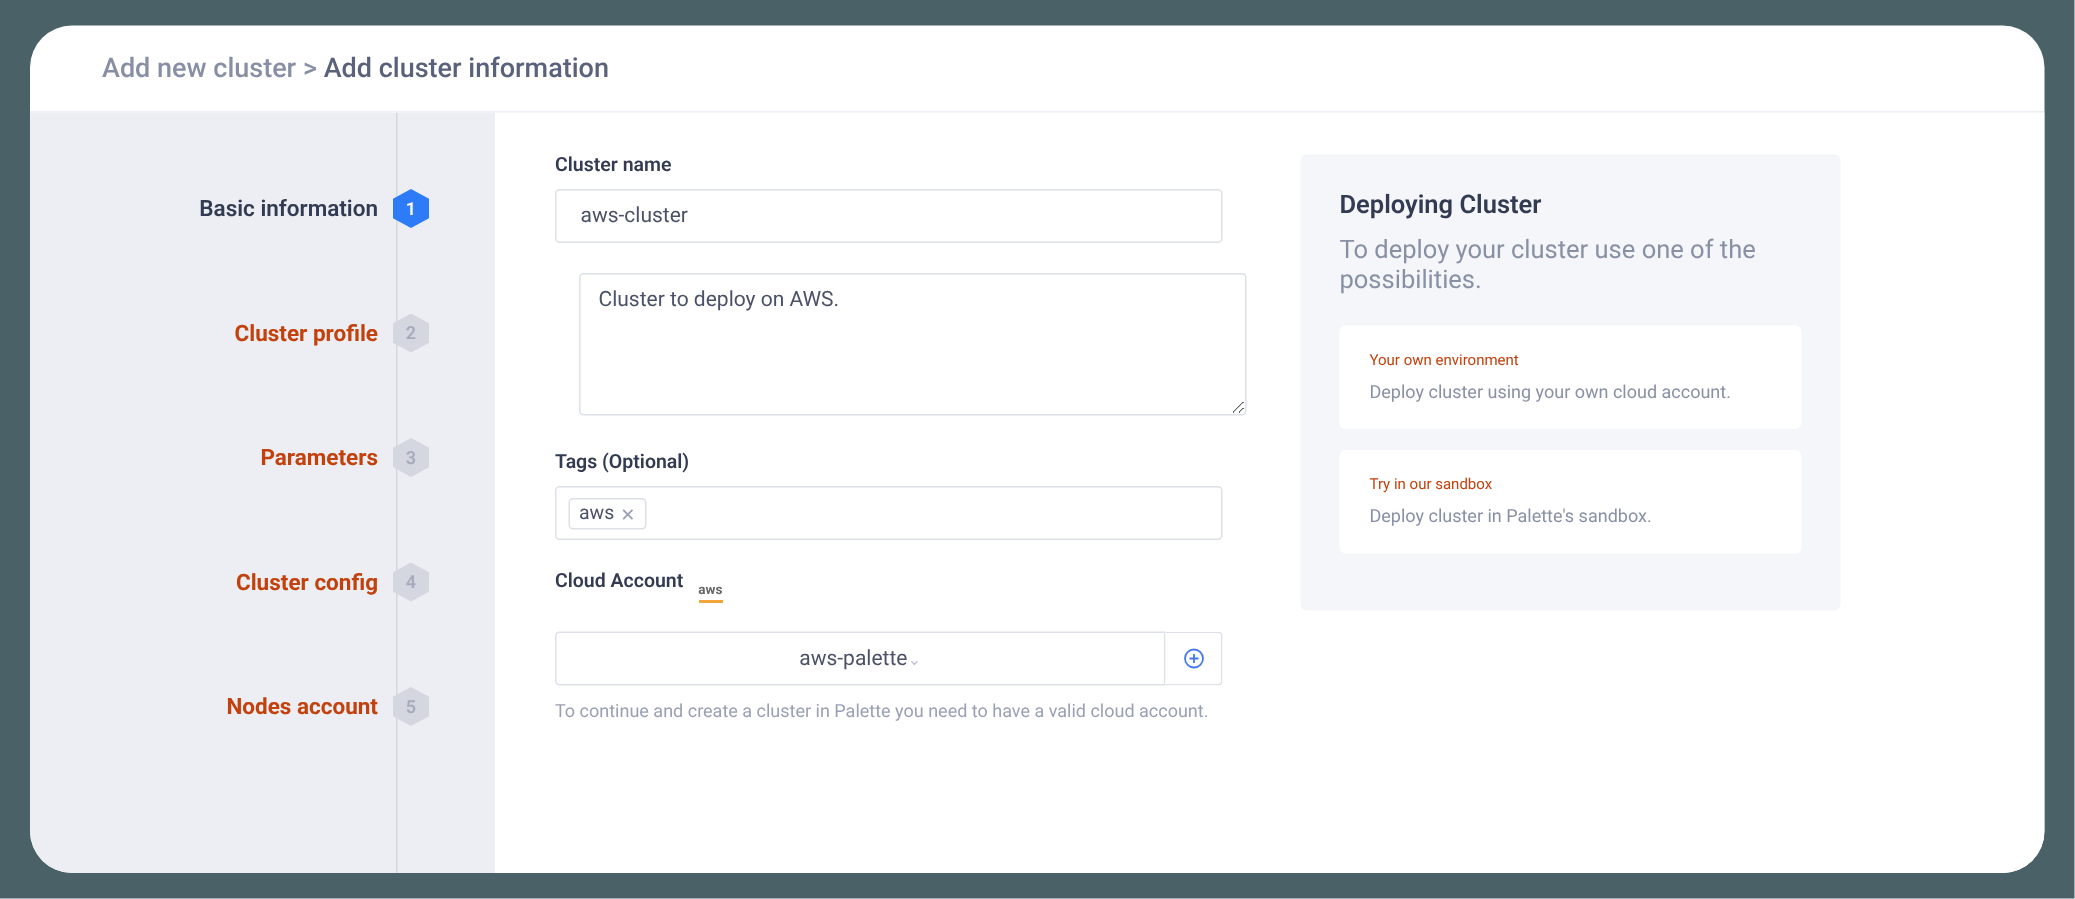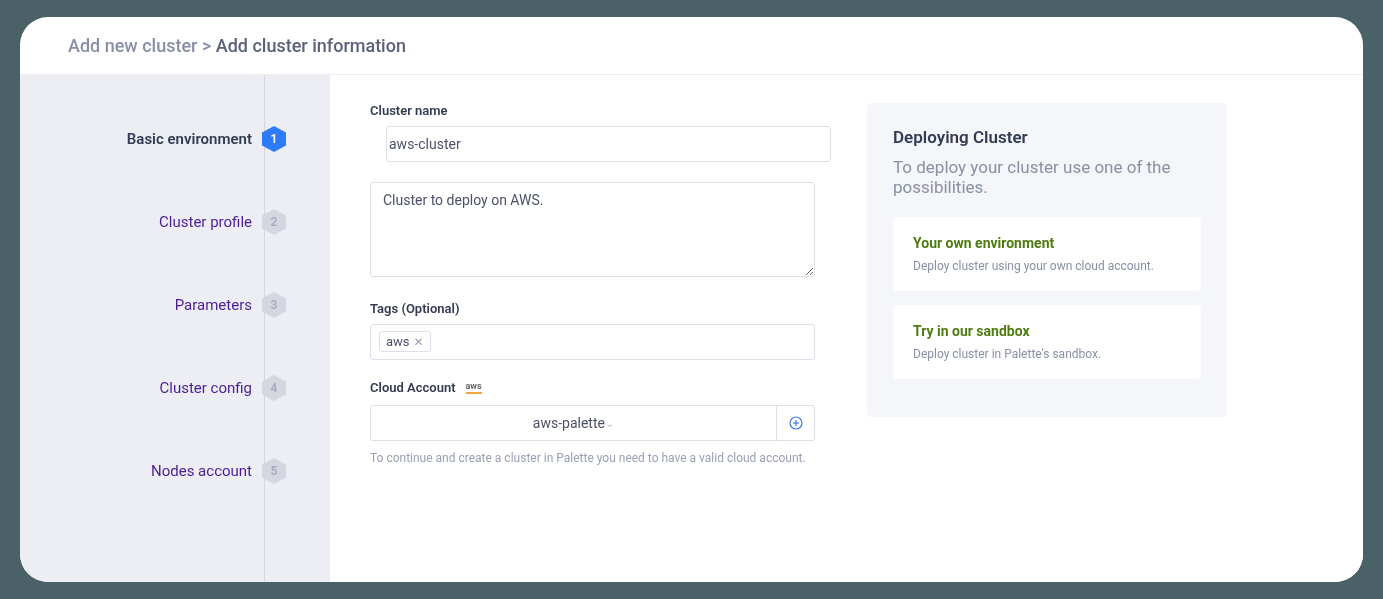--- a/index.html
+++ b/index.html
@@ -58,23 +58,23 @@
     .step {
       display: flex;
       align-items: center;
       justify-content: flex-end;
       padding-right: 54px;
       margin-bottom: 65px;
       position: relative;
     }
     .step-label {
       font-size: 15px;
-      color: #4c1d95;
+      color: #c2410c;
       margin-right: 24px;
-      font-weight: 400;
+      font-weight: 700;
     }
     .step.active .step-label {
       color: #333b52;
       font-weight: 600;
     }
     .step-hex {
       position: absolute;
       right: 44px;
       width: 24px;
       height: 26px;
@@ -111,38 +111,38 @@
     }
     .form-label {
       display: block;
       font-size: 13px;
       color: #333b52;
       font-weight: 600;
       margin-bottom: 8px;
     }
     .form-input {
       width: 100%;
-      padding: 9px 2px;
+      padding: 9px 16px;
       border: 1px solid #dde0e8;
       border-radius: 3px;
       font-size: 14px;
       color: #4b5167;
       font-family: inherit;
-      margin-left: 16px;
     }
     .form-textarea {
       width: 100%;
       padding: 9px 12px;
       border: 1px solid #dde0e8;
       border-radius: 3px;
       font-size: 14px;
       color: #4b5167;
       font-family: inherit;
       resize: both;
       height: 95px;
+      margin-left: 16px;
     }
     .tags-input {
       width: 100%;
       padding: 6px 8px;
       border: 1px solid #dde0e8;
       border-radius: 3px;
       min-height: 36px;
     }
     .tag-chip {
       display: inline-flex;
@@ -231,23 +231,23 @@
       color: #8890a4;
       margin-bottom: 20px;
     }
     .info-card {
       background: #fff;
       border-radius: 4px;
       padding: 18px 20px;
       margin-bottom: 14px;
     }
     .info-card-title {
-      font-size: 14px;
-      font-weight: 700;
-      color: #4d7c0f;
+      font-size: 10px;
+      font-weight: 400;
+      color: #c2410c;
       margin-bottom: 8px;
     }
     .info-card-desc {
       font-size: 12px;
       color: #8890a4;
     }
   </style>
 </head>
 <body>
 
@@ -258,21 +258,21 @@
       <span>&gt;</span>
       <span class="current">Add cluster information</span>
     </div>
   </div>
 
   <div class="content">
     <div class="steps">
       <div class="steps-line"></div>
 
       <div class="step active">
-        <span class="step-label">Basic environment</span>
+        <span class="step-label">Basic information</span>
         <div class="step-hex">
           <svg viewBox="0 0 24 26">
               <polygon points="12,0 24,6.5 24,19.5 12,26 0,19.5 0,6.5" fill="#2d7bf6"></polygon>
             </svg>
           <span>1</span>
         </div>
       </div>
 
       <div class="step">
         <span class="step-label">Cluster profile</span>
@@ -332,21 +332,21 @@
           <div class="tags-input">
             <span class="tag-chip">
               <span>aws</span>
               <span class="x">✕</span>
             </span>
           </div>
         </div>
 
         <div class="form-group">
           <div class="cloud-label-row">
-            <label class="form-label" style="margin-bottom:0">Cloud Account</label>
+            <label class="form-label" style="margin-bottom:16px">Cloud Account</label>
             <span class="aws-badge">aws</span>
           </div>
           <div class="select-row">
             <div class="form-select">
               <span>aws-palette</span>
               <span class="select-caret">⌄</span>
             </div>
             <div class="add-btn">
               <svg width="14" height="14" viewBox="0 0 14 14">
                 <circle cx="7" cy="7" r="6" fill="none" stroke="#447ae6" stroke-width="1.2"></circle>

